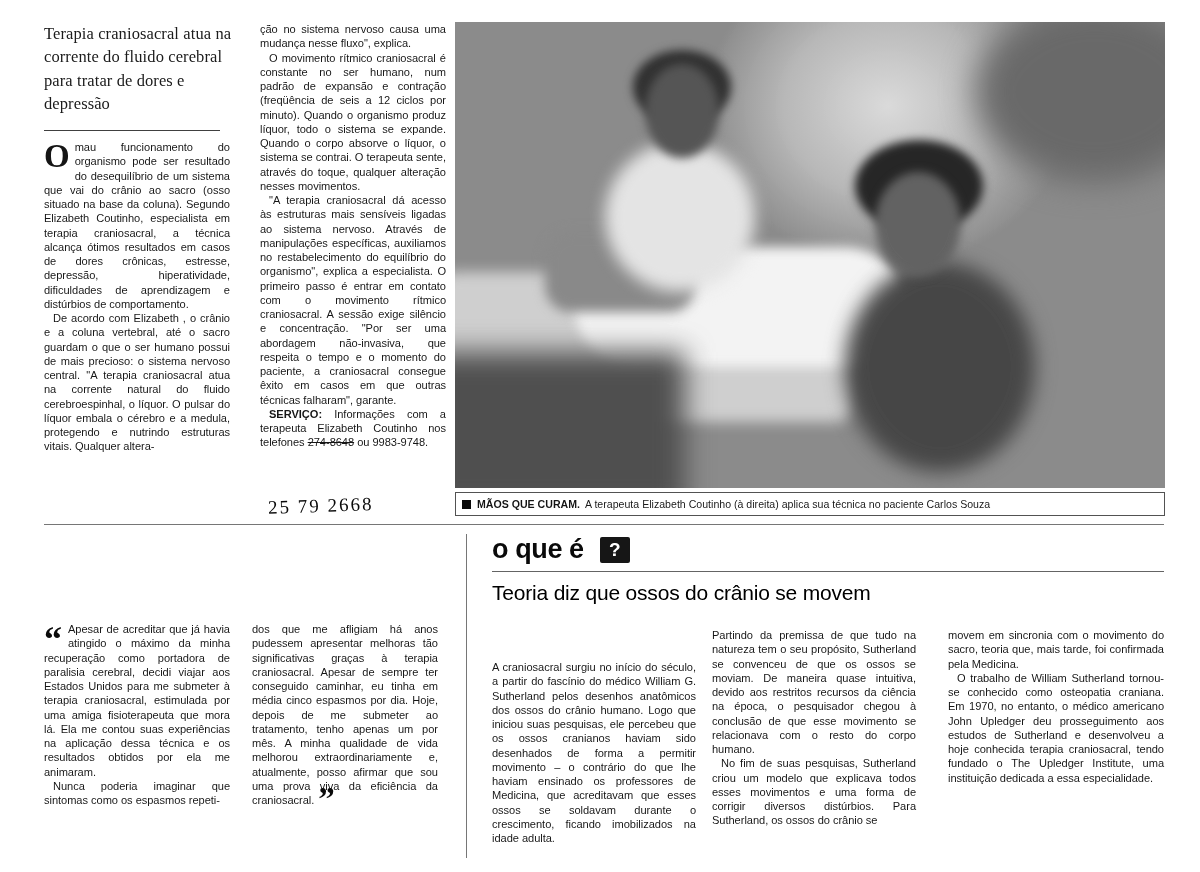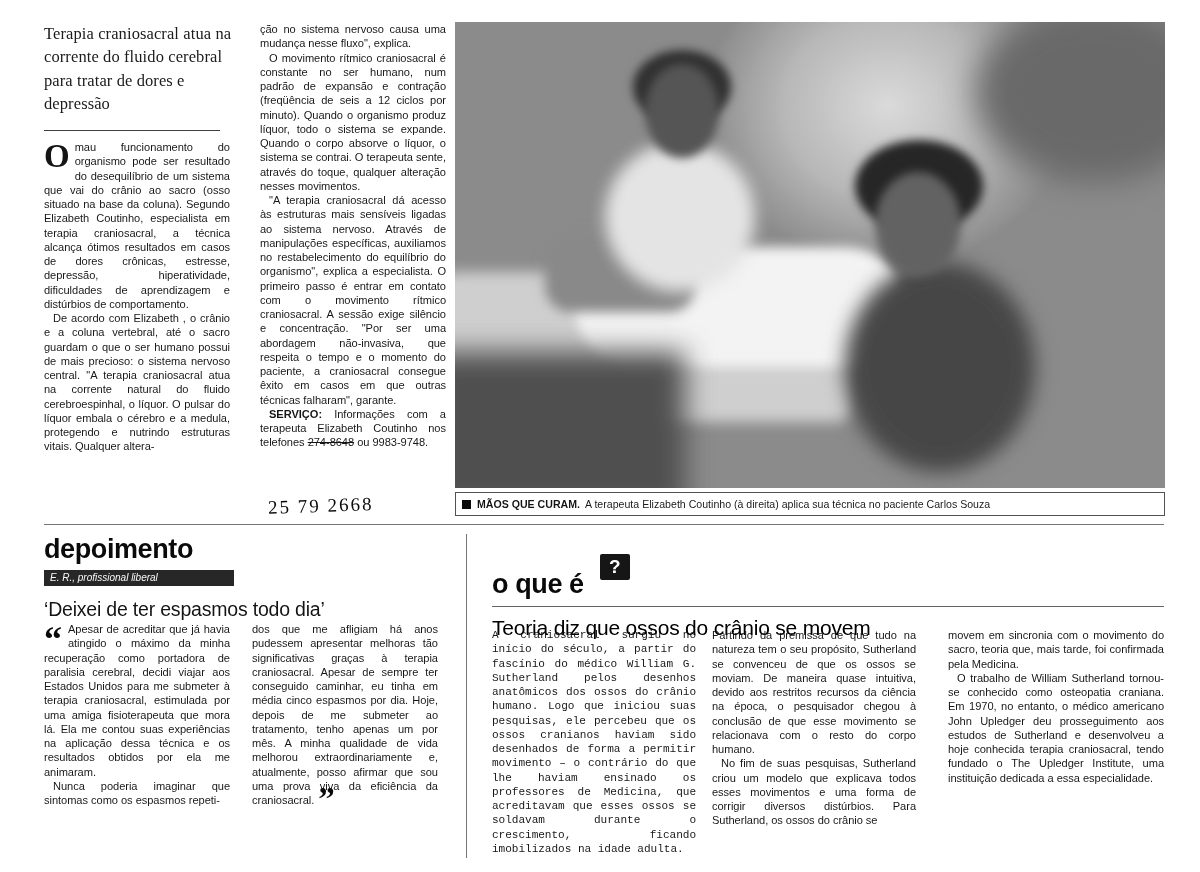--- a/index.html
+++ b/index.html
@@ -214,21 +214,20 @@
   .oq-head {
     display: flex;
     align-items: center;
     gap: 16px;
   }
   .oq-title {
     font-weight: bold;
     font-size: 27px;
     letter-spacing: -0.4px;
     color: #111;
-    margin-top: 35px;
   }
   .qmark-box {
     width: 30px; height: 26px;
     background: #1c1c1c;
     color: #fff;
     font-weight: bold;
     font-size: 19px;
     display: flex;
     align-items: center;
     justify-content: center;
@@ -238,21 +237,21 @@
     margin-top: 6px;
     border-top: 1px solid #666;
     width: 672px;
   }
   .oq-sub {
     font-size: 21px;
     margin-top: 9px;
     color: #000000;
     letter-spacing: -0.2px;
   }
-  #oqcol1 { left: 492px; top: 628px; width: 204px; font-family: Liberation Mono, monospace; }
+  #oqcol1 { left: 492px; top: 660px; width: 204px; }
   #oqcol2 { left: 712px; top: 628px; width: 204px; }
   #oqcol3 { left: 948px; top: 628px; width: 216px; }
 </style>
 </head>
 <body>
 
 <div class="page">
 
   <div class="top">
 
@@ -299,25 +298,20 @@
 
     <div class="caption-bar">
       <span class="caption-sq"></span>
       <span class="caption-lead">MÃOS QUE CURAM.</span>
       <span class="caption-text">A terapeuta Elizabeth Coutinho (à direita) aplica sua técnica no paciente Carlos Souza</span>
     </div>
   </div>
 
   <div class="hr-main"></div>
 
-  <div class="dep">
-    <div class="dep-title">depoimento</div>
-    <div class="dep-byline">E. R., profissional liberal</div>
-    <div class="dep-sub">‘Deixei de ter espasmos todo dia’</div>
-  </div>
 
   <div class="col" id="depcol1">
     <p class="first">
       <span class="quote-mark">“</span><span>Apesar de acreditar que já havia atingido o máximo da minha recuperação como portadora de paralisia cerebral, decidi viajar aos Estados Unidos para me submeter à terapia craniosacral, estimulada por uma amiga fisioterapeuta que mora lá. Ela me contou suas experiências na aplicação dessa técnica e os resultados obtidos por ela me animaram.</span>
     </p>
     <p><span>Nunca poderia imaginar que sintomas como os espasmos repeti-</span></p>
   </div>
 
   <div class="col" id="depcol2">
     <p class="first">

